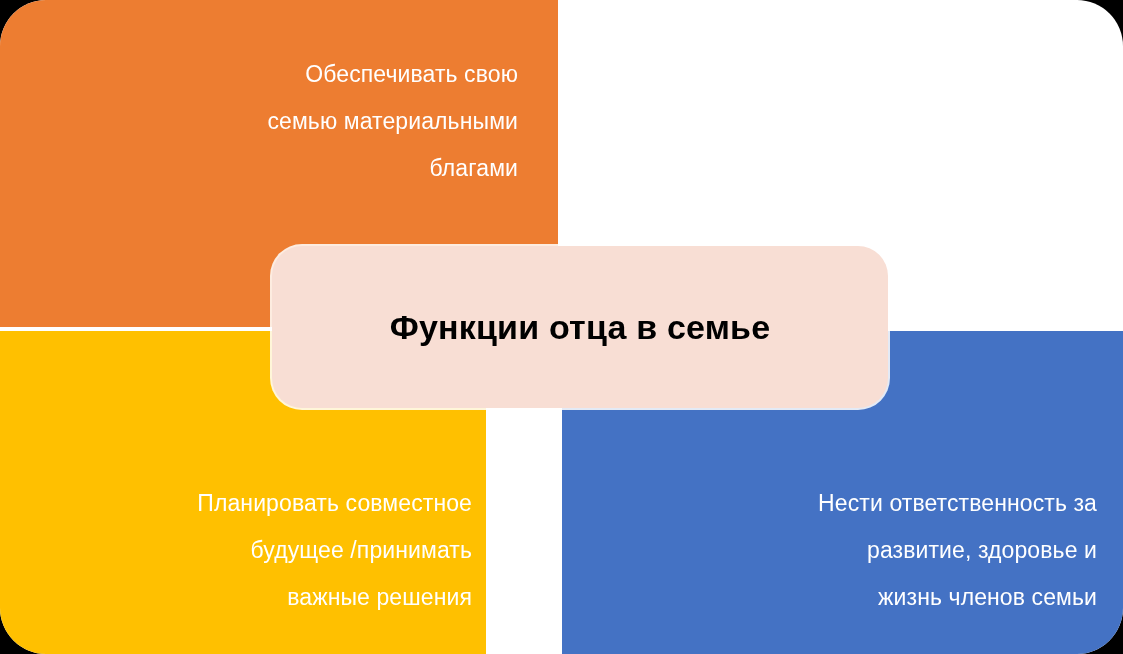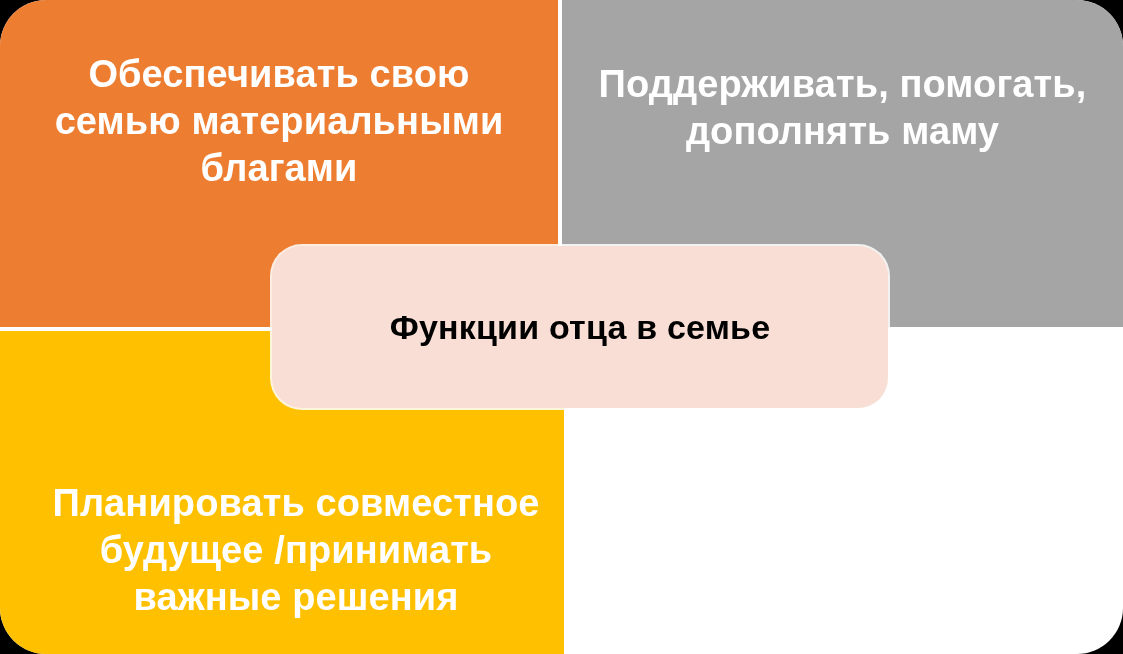--- a/index.html
+++ b/index.html
@@ -30,33 +30,33 @@
 
   .quad {
     position: absolute;
     display: flex;
     align-items: center;
     justify-content: center;
     box-sizing: border-box;
   }
   .quad-text {
     width: 100%;
-    text-align: center;
+    text-align: right;
     color: #ffffff;
-    font-size: 38px;
+    font-size: 23px;
     line-height: 47px;
-    font-weight: 700;
+    font-weight: 400;
     white-space: pre-line;
     letter-spacing: 0.1px;
   }
 
   
   #quad-tl { left: 0;    top: 0;    width: 558px; height: 327px; }
   #quad-tr { left: 562px; top: 0;    width: 561px; height: 327px; }
-  #quad-bl { left: 0;    top: 331px; width: 564px; height: 323px; padding-left: 28px; }
+  #quad-bl { left: 0;    top: 331px; width: 486px; height: 323px; padding-left: 28px; }
   #quad-br { left: 562px; top: 331px; width: 561px; height: 323px; }
 
   
   #quad-tl .quad-text { transform: translateY(-42px); padding: 0 40px; }
   #quad-tr .quad-text { transform: translateY(-56px); padding: 0 26px; }
   #quad-bl .quad-text { transform: translateY(58px);  padding: 0 14px; }
   #quad-br .quad-text { transform: translateY(58px);  padding: 0 26px; }
 
   
   #center-box {
@@ -87,31 +87,32 @@
 <div id="stage" style="background: rgb(0, 0, 0);">
 
   <div id="matrix" style="background: rgb(255, 255, 255);">
 
     <div class="quad" id="quad-tl" style="background: rgb(237, 125, 49);">
       <div class="quad-text" style="color: rgb(255, 255, 255);">Обеспечивать свою
 семью материальными
 благами</div>
     </div>
 
-    <div class="quad" id="quad-tr" style="background: rgb(165, 165, 165);">
-      <div class="quad-text" style="color: rgb(255, 255, 255);">Поддерживать, помогать,
-дополнять маму</div>
-    </div>
 
     <div class="quad" id="quad-bl" style="background: rgb(255, 192, 0);">
       <div class="quad-text" style="color: rgb(255, 255, 255);">Планировать совместное
 будущее /принимать
 важные решения</div>
     </div>
 
+    <div class="quad" id="quad-br" style="background: rgb(68, 114, 196);">
+      <div class="quad-text" style="color: rgb(255, 255, 255);">Нести ответственность за
+развитие, здоровье и
+жизнь членов семьи</div>
+    </div>
 
   </div>
 
   <div id="center-box" style="background: rgb(248, 222, 212);">
     <div id="center-title" style="color: rgb(0, 0, 0);">Функции отца в семье</div>
   </div>
 
 </div>
 
 </body></html>

